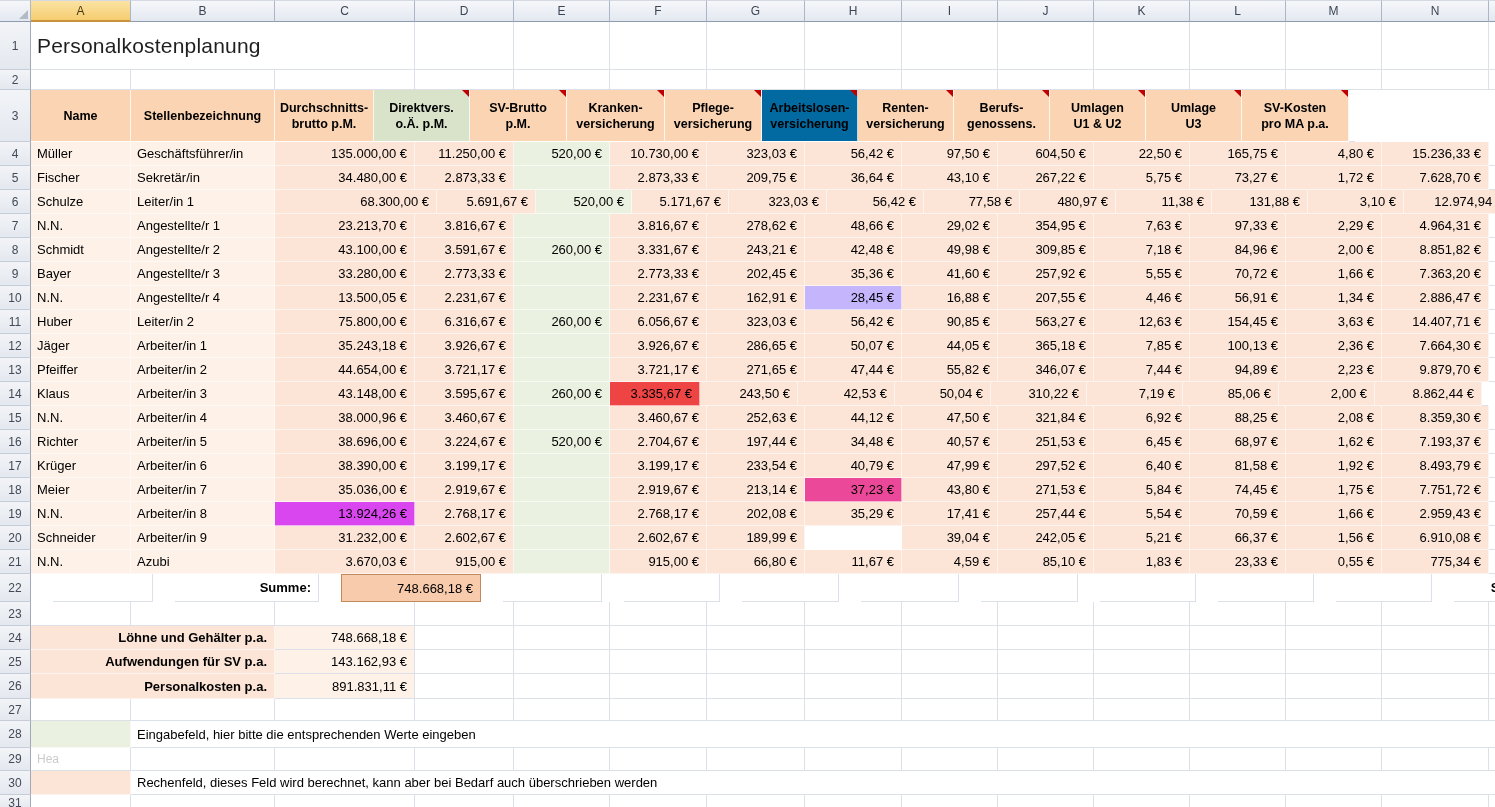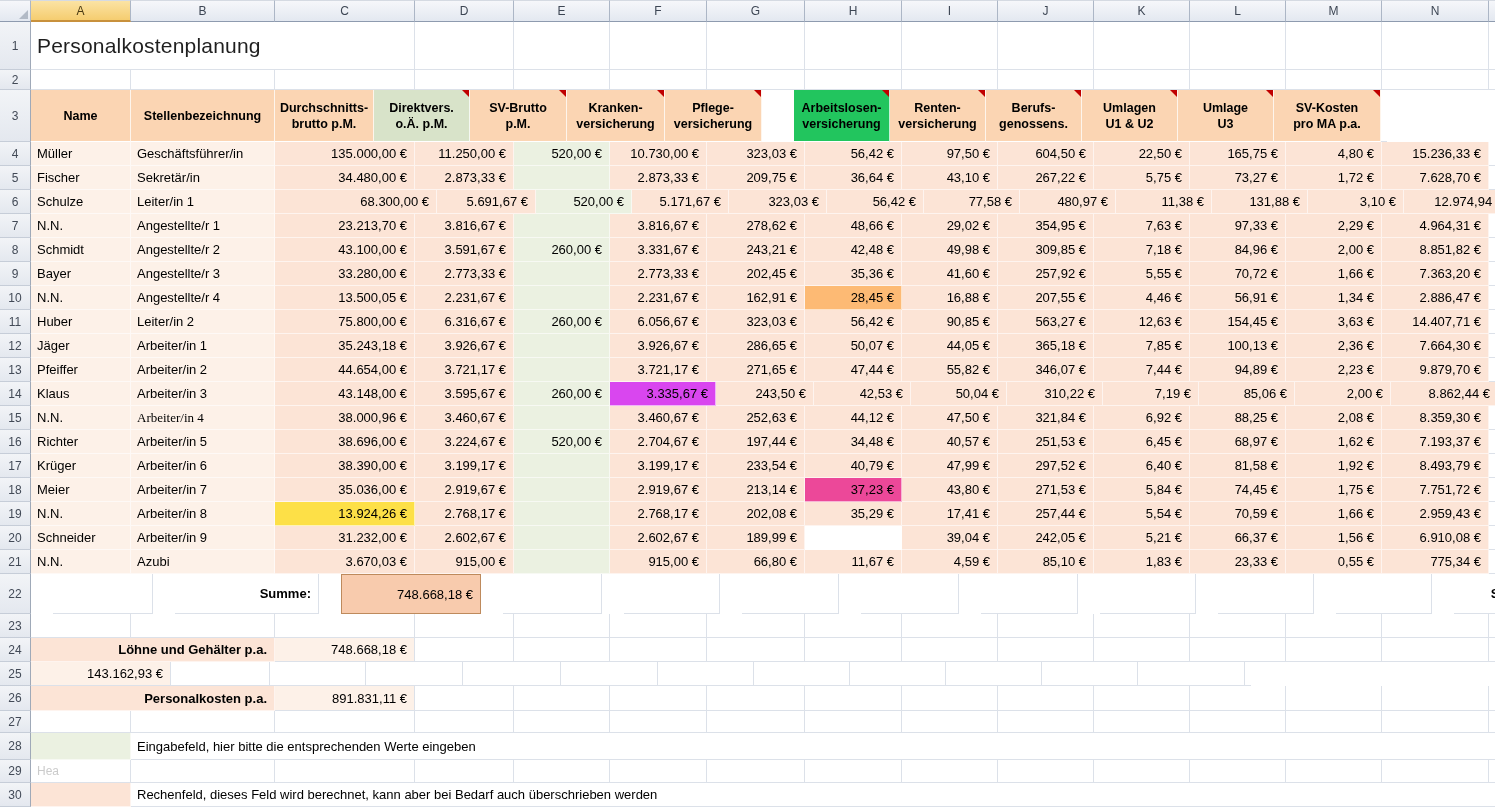--- a/index.html
+++ b/index.html
@@ -176,21 +176,21 @@
         <div class="cell header3 filled" style="width: 98px; background: rgb(251, 213, 179);">
           <span>Kranken-</span>
           <span>versicherung</span>
           <div class="tri"></div>
         </div>
         <div class="cell header3 filled" style="width: 97px; background: rgb(251, 213, 179);">
           <span>Pflege-</span>
           <span>versicherung</span>
           <div class="tri"></div>
         </div>
-        <div class="cell header3 filled" style="width: 96px; background: #22c55e; margin-left: 32px;">
+        <div class="cell header3 filled" style="width: 96px; background: #0369a1;">
           <span>Arbeitslosen-</span>
           <span>versicherung</span>
           <div class="tri"></div>
         </div>
         <div class="cell header3 filled" style="width: 96px; background: rgb(251, 213, 179);">
           <span>Renten-</span>
           <span>versicherung</span>
           <div class="tri"></div>
         </div>
         <div class="cell header3 filled" style="width: 96px; background: rgb(251, 213, 179);">
@@ -339,21 +339,21 @@
         <div class="gutter">
           <span>10</span>
         </div>
         <div class="cell text filled" style="width: 100px; background: rgb(253, 241, 232);">N.N.</div>
         <div class="cell text filled" style="width: 144px; background: rgb(253, 241, 232);">Angestellte/r 4</div>
         <div class="cell num filled" style="width: 140px; background: rgb(252, 228, 214);">13.500,05 €</div>
         <div class="cell num filled" style="width: 99px; background: rgb(252, 228, 214);">2.231,67 €</div>
         <div class="cell num filled" style="width: 96px; background: rgb(235, 241, 225);"></div>
         <div class="cell num filled" style="width: 97px; background: rgb(252, 228, 214);">2.231,67 €</div>
         <div class="cell num filled" style="width: 98px; background: rgb(252, 228, 214);">162,91 €</div>
-        <div class="cell num filled" style="width: 97px; background: #fdba74;">28,45 €</div>
+        <div class="cell num filled" style="width: 97px; background: #c4b5fd;">28,45 €</div>
         <div class="cell num filled" style="width: 96px; background: rgb(252, 228, 214);">16,88 €</div>
         <div class="cell num filled" style="width: 96px; background: rgb(252, 228, 214);">207,55 €</div>
         <div class="cell num filled" style="width: 96px; background: rgb(252, 228, 214);">4,46 €</div>
         <div class="cell num filled" style="width: 96px; background: rgb(252, 228, 214);">56,91 €</div>
         <div class="cell num filled" style="width: 96px; background: rgb(252, 228, 214);">1,34 €</div>
         <div class="cell num filled" style="width: 107px; background: rgb(252, 228, 214);">2.886,47 €</div>
         <div class="cell sliver-cell" style="width: 6px;"></div>
       </div>
       <div class="row" style="height: 24px;">
         <div class="gutter">
@@ -417,37 +417,37 @@
       </div>
       <div class="row" style="height: 24px;">
         <div class="gutter">
           <span>14</span>
         </div>
         <div class="cell text filled" style="width: 100px; background: rgb(253, 241, 232);">Klaus</div>
         <div class="cell text filled" style="width: 144px; background: rgb(253, 241, 232);">Arbeiter/in 3</div>
         <div class="cell num filled" style="width: 140px; background: rgb(252, 228, 214);">43.148,00 €</div>
         <div class="cell num filled" style="width: 99px; background: rgb(252, 228, 214);">3.595,67 €</div>
         <div class="cell num filled" style="width: 96px; background: rgb(235, 241, 225);">260,00 €</div>
-        <div class="cell num filled" style="width: 106px; background: #d946ef;">3.335,67 €</div>
+        <div class="cell num filled" style="width: 90px; background: #ef4444;">3.335,67 €</div>
         <div class="cell num filled" style="width: 98px; background: rgb(252, 228, 214);">243,50 €</div>
         <div class="cell num filled" style="width: 97px; background: rgb(252, 228, 214);">42,53 €</div>
         <div class="cell num filled" style="width: 96px; background: rgb(252, 228, 214);">50,04 €</div>
         <div class="cell num filled" style="width: 96px; background: rgb(252, 228, 214);">310,22 €</div>
         <div class="cell num filled" style="width: 96px; background: rgb(252, 228, 214);">7,19 €</div>
         <div class="cell num filled" style="width: 96px; background: rgb(252, 228, 214);">85,06 €</div>
         <div class="cell num filled" style="width: 96px; background: rgb(252, 228, 214);">2,00 €</div>
         <div class="cell num filled" style="width: 107px; background: rgb(252, 228, 214);">8.862,44 €</div>
         <div class="cell sliver-cell" style="width: 6px;"></div>
       </div>
       <div class="row" style="height: 24px;">
         <div class="gutter">
           <span>15</span>
         </div>
         <div class="cell text filled" style="width: 100px; background: rgb(253, 241, 232);">N.N.</div>
-        <div class="cell text filled" style="width: 144px; background: rgb(253, 241, 232); font-family: Liberation Serif, serif;">Arbeiter/in 4</div>
+        <div class="cell text filled" style="width: 144px; background: rgb(253, 241, 232);">Arbeiter/in 4</div>
         <div class="cell num filled" style="width: 140px; background: rgb(252, 228, 214);">38.000,96 €</div>
         <div class="cell num filled" style="width: 99px; background: rgb(252, 228, 214);">3.460,67 €</div>
         <div class="cell num filled" style="width: 96px; background: rgb(235, 241, 225);"></div>
         <div class="cell num filled" style="width: 97px; background: rgb(252, 228, 214);">3.460,67 €</div>
         <div class="cell num filled" style="width: 98px; background: rgb(252, 228, 214);">252,63 €</div>
         <div class="cell num filled" style="width: 97px; background: rgb(252, 228, 214);">44,12 €</div>
         <div class="cell num filled" style="width: 96px; background: rgb(252, 228, 214);">47,50 €</div>
         <div class="cell num filled" style="width: 96px; background: rgb(252, 228, 214);">321,84 €</div>
         <div class="cell num filled" style="width: 96px; background: rgb(252, 228, 214);">6,92 €</div>
         <div class="cell num filled" style="width: 96px; background: rgb(252, 228, 214);">88,25 €</div>
@@ -514,21 +514,21 @@
         <div class="cell num filled" style="width: 96px; background: rgb(252, 228, 214);">1,75 €</div>
         <div class="cell num filled" style="width: 107px; background: rgb(252, 228, 214);">7.751,72 €</div>
         <div class="cell sliver-cell" style="width: 6px;"></div>
       </div>
       <div class="row" style="height: 24px;">
         <div class="gutter">
           <span>19</span>
         </div>
         <div class="cell text filled" style="width: 100px; background: rgb(253, 241, 232);">N.N.</div>
         <div class="cell text filled" style="width: 144px; background: rgb(253, 241, 232);">Arbeiter/in 8</div>
-        <div class="cell num filled" style="width: 140px; background: #fde047;">13.924,26 €</div>
+        <div class="cell num filled" style="width: 140px; background: #d946ef;">13.924,26 €</div>
         <div class="cell num filled" style="width: 99px; background: rgb(252, 228, 214);">2.768,17 €</div>
         <div class="cell num filled" style="width: 96px; background: rgb(235, 241, 225);"></div>
         <div class="cell num filled" style="width: 97px; background: rgb(252, 228, 214);">2.768,17 €</div>
         <div class="cell num filled" style="width: 98px; background: rgb(252, 228, 214);">202,08 €</div>
         <div class="cell num filled" style="width: 97px; background: rgb(252, 228, 214);">35,29 €</div>
         <div class="cell num filled" style="width: 96px; background: rgb(252, 228, 214);">17,41 €</div>
         <div class="cell num filled" style="width: 96px; background: rgb(252, 228, 214);">257,44 €</div>
         <div class="cell num filled" style="width: 96px; background: rgb(252, 228, 214);">5,54 €</div>
         <div class="cell num filled" style="width: 96px; background: rgb(252, 228, 214);">70,59 €</div>
         <div class="cell num filled" style="width: 96px; background: rgb(252, 228, 214);">1,66 €</div>
@@ -568,21 +568,21 @@
         <div class="cell num filled" style="width: 98px; background: rgb(252, 228, 214);">66,80 €</div>
         <div class="cell num filled" style="width: 97px; background: rgb(252, 228, 214);">11,67 €</div>
         <div class="cell num filled" style="width: 96px; background: rgb(252, 228, 214);">4,59 €</div>
         <div class="cell num filled" style="width: 96px; background: rgb(252, 228, 214);">85,10 €</div>
         <div class="cell num filled" style="width: 96px; background: rgb(252, 228, 214);">1,83 €</div>
         <div class="cell num filled" style="width: 96px; background: rgb(252, 228, 214);">23,33 €</div>
         <div class="cell num filled" style="width: 96px; background: rgb(252, 228, 214);">0,55 €</div>
         <div class="cell num filled" style="width: 107px; background: rgb(252, 228, 214);">775,34 €</div>
         <div class="cell sliver-cell" style="width: 6px;"></div>
       </div>
-      <div class="row" style="height: 40px; gap: 22px;">
+      <div class="row" style="height: 28px; gap: 22px;">
         <div class="gutter">
           <span>22</span>
         </div>
         <div class="cell" style="width: 100px;"></div>
         <div class="cell num b" style="width: 144px;">Summe:</div>
         <div class="cell num sum-cell" style="width: 140px; background: rgb(248, 203, 173);">748.668,18 €</div>
         <div class="cell" style="width: 99px;"></div>
         <div class="cell" style="width: 96px;"></div>
         <div class="cell" style="width: 97px;"></div>
         <div class="cell" style="width: 98px;"></div>
@@ -631,20 +631,21 @@
         <div class="cell" style="width: 96px;"></div>
         <div class="cell" style="width: 96px;"></div>
         <div class="cell" style="width: 96px;"></div>
         <div class="cell" style="width: 107px;"></div>
         <div class="cell sliver-cell" style="width: 6px;"></div>
       </div>
       <div class="row" style="height: 24px;">
         <div class="gutter">
           <span>25</span>
         </div>
+        <div class="cell num b filled" style="width: 244px; background: rgb(252, 228, 214);">Aufwendungen für SV p.a.</div>
         <div class="cell num" style="width: 140px; background: rgb(253, 241, 232);">143.162,93 €</div>
         <div class="cell" style="width: 99px;"></div>
         <div class="cell" style="width: 96px;"></div>
         <div class="cell" style="width: 97px;"></div>
         <div class="cell" style="width: 98px;"></div>
         <div class="cell" style="width: 97px;"></div>
         <div class="cell" style="width: 96px;"></div>
         <div class="cell" style="width: 96px;"></div>
         <div class="cell" style="width: 96px;"></div>
         <div class="cell" style="width: 96px;"></div>

